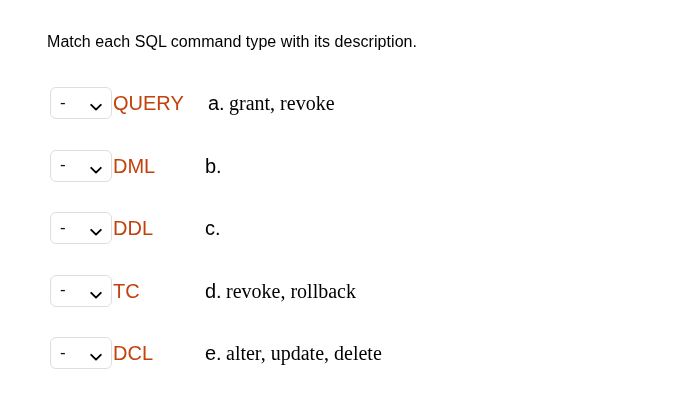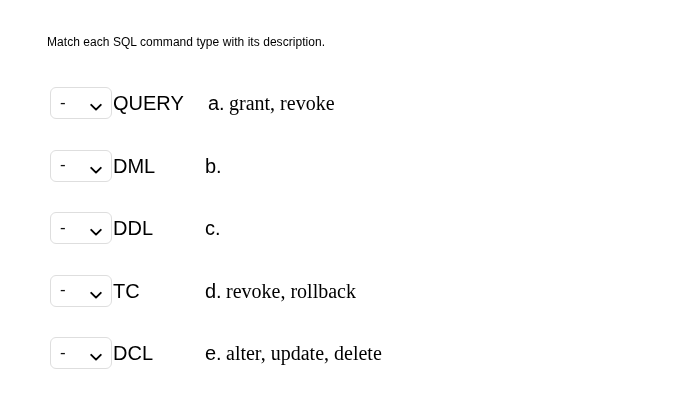--- a/index.html
+++ b/index.html
@@ -18,21 +18,21 @@
   #quiz-root {
     position: relative;
     width: 678px;
     height: 412px;
   }
 
   .prompt-title {
     position: absolute;
     left: 47px;
     top: 30px;
-    font-size: 12px;
+    font-size: 16px;
     line-height: 24px;
     font-weight: 400;
     color: #000000;
     white-space: nowrap;
     letter-spacing: 0.05px;
   }
 
   .match-list {
     position: absolute;
     left: 0;
@@ -90,21 +90,21 @@
     height: 16px;
     display: block;
   }
 
   .term-label {
     position: absolute;
     left: 113px;
     top: 3px;
     font-size: 20px;
     line-height: 26px;
-    color: #000000;
+    color: #c2410c;
     white-space: nowrap;
   }
 
   .description {
     position: absolute;
     left: 205px;
     top: 3px;
     font-size: 20px;
     line-height: 26px;
     color: #000000;

